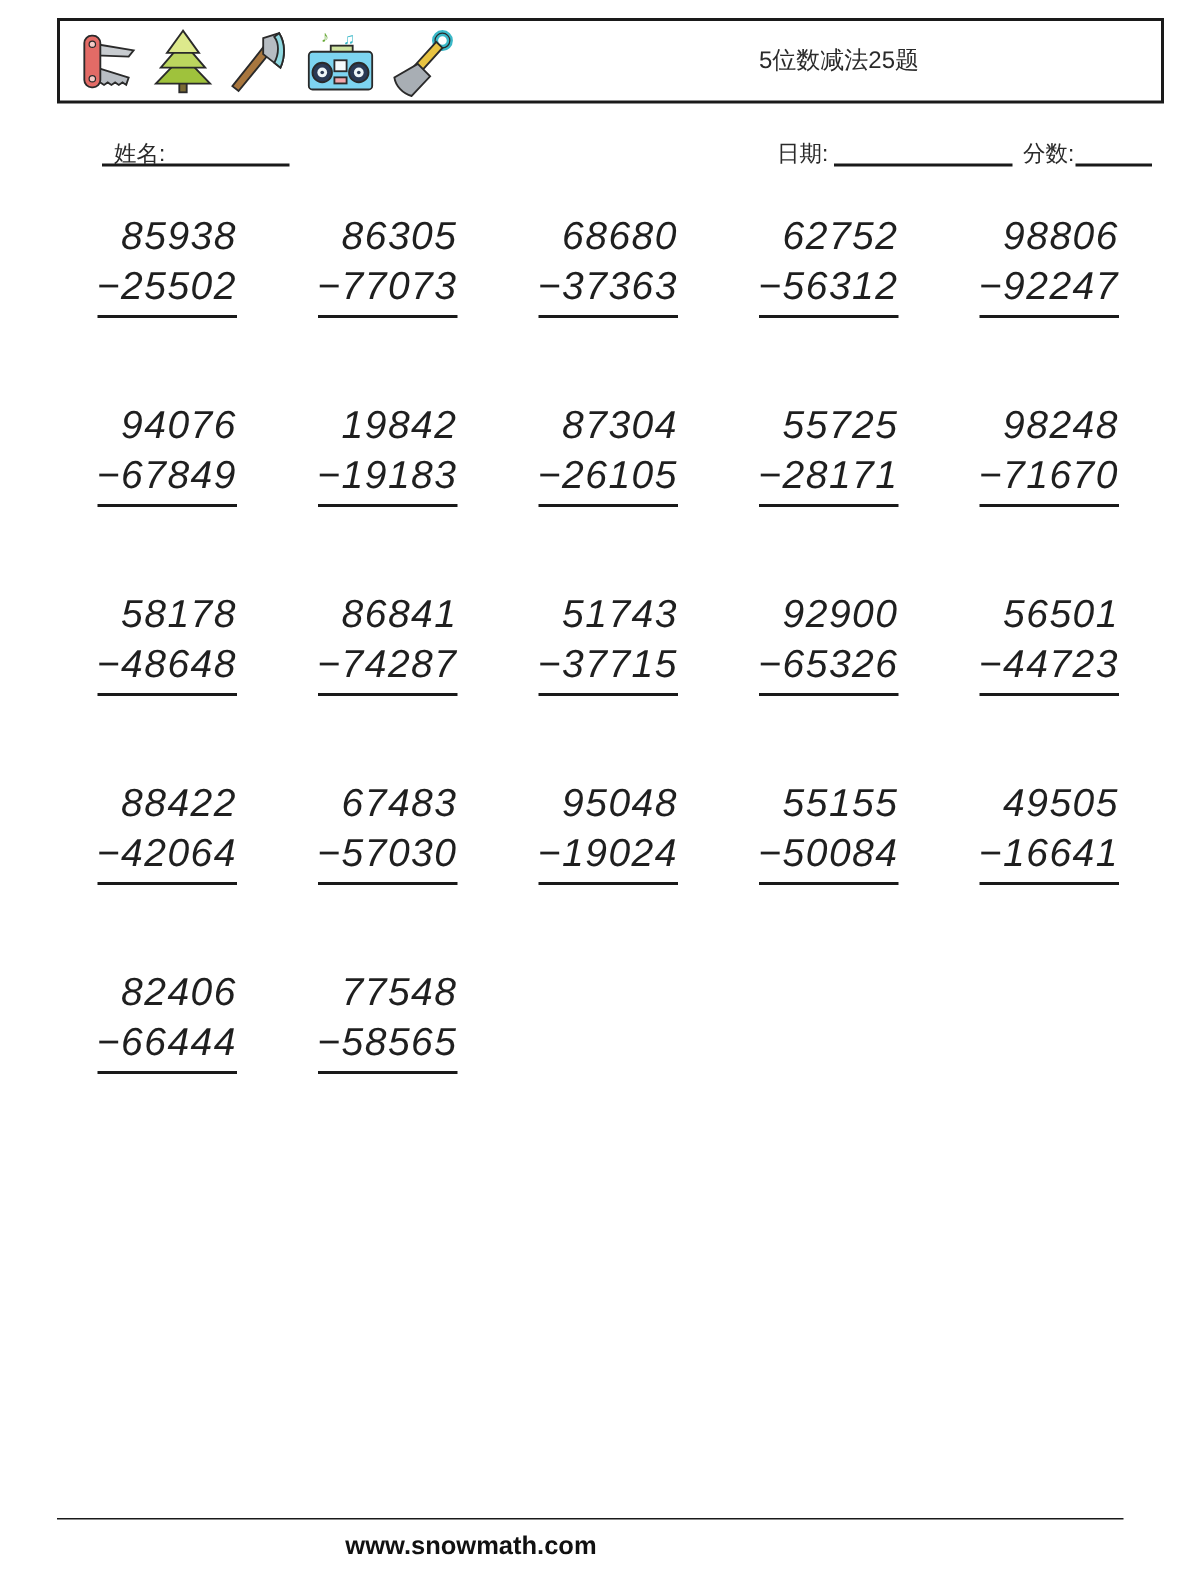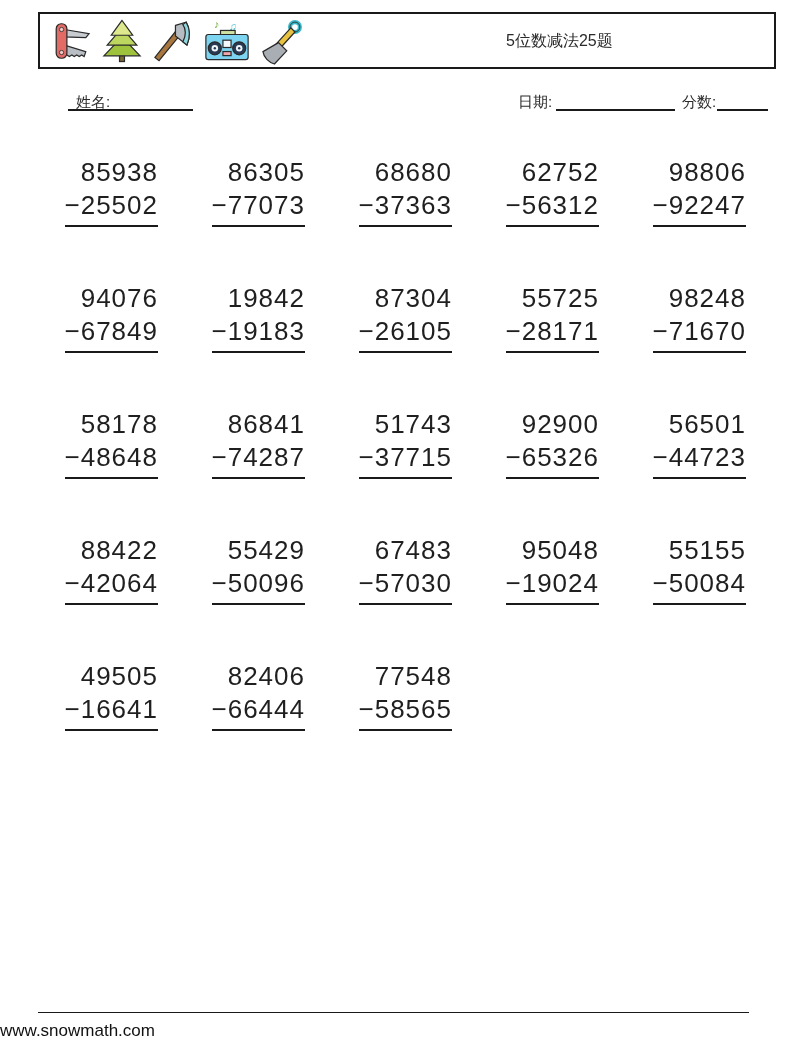--- a/index.html
+++ b/index.html
@@ -28,44 +28,45 @@
   }
   .field-label { position: absolute; top: 93px; font-size: 15px; color: #2a2a2a; }
   .field-line { position: absolute; top: 109px; border-top: 2px solid #1a1a1a; height: 0; }
   #name-label  { left: 30px; margin-left: 46px; }
   #name-line   { left: 68px;  width: 125px; }
   #date-label  { left: 518px; text-align: right; }
   #date-line   { left: 556px; width: 119px; }
   #score-label { left: 682px; }
   #score-line  { left: 717px; width: 51px; }
   .problems-grid {
-    position: absolute; left: 30px; top: 156px; width: 735px;
+    position: absolute; left: 30px; top: 141px; width: 735px;
     display: grid;
     grid-template-columns: repeat(5, 147px);
     grid-auto-rows: 126px;
+    font-style: italic;
   }
   .problem {
     justify-self: end; align-self: start;
     margin-right: 19px;
     text-align: right;
     font-size: 26px; line-height: 33px;
     letter-spacing: 1px;
     color: #1f1f1f;
     border-bottom: 2px solid #1a1a1a;
     padding-bottom: 3px;
     height: fit-content;
     white-space: nowrap;
   }
   .footer-rule {
     position: absolute; left: 38px; top: 1012px; width: 711px;
     border-top: 1.5px solid #1a1a1a; height: 0;
   }
   .footer-url {
     position: absolute; left: 0; top: 1021px; width: 628px;
-    font-size: 17px; font-weight: normal; color: #111;
+    text-align: center; font-size: 17px; font-weight: bold; color: #111;
   }
 </style>
 </head>
 <body>
 
 <div class="header-box">
   <div class="icons-row">
 
     <svg width="46" height="48" viewBox="0 0 56 56">
       <polygon points="20,14 50,19 46,24 20,23" fill="#c8ccd0" stroke="#2a2a2a" stroke-width="1.5"></polygon>
@@ -197,24 +198,20 @@
   <div class="problem">
     <div class="minuend">56501</div>
     <div class="subtrahend">−44723</div>
   </div>
 
   <div class="problem">
     <div class="minuend">88422</div>
     <div class="subtrahend">−42064</div>
   </div>
 
-  <div class="problem">
-    <div class="minuend">55429</div>
-    <div class="subtrahend">−50096</div>
-  </div>
 
   <div class="problem">
     <div class="minuend">67483</div>
     <div class="subtrahend">−57030</div>
   </div>
 
   <div class="problem">
     <div class="minuend">95048</div>
     <div class="subtrahend">−19024</div>
   </div>

